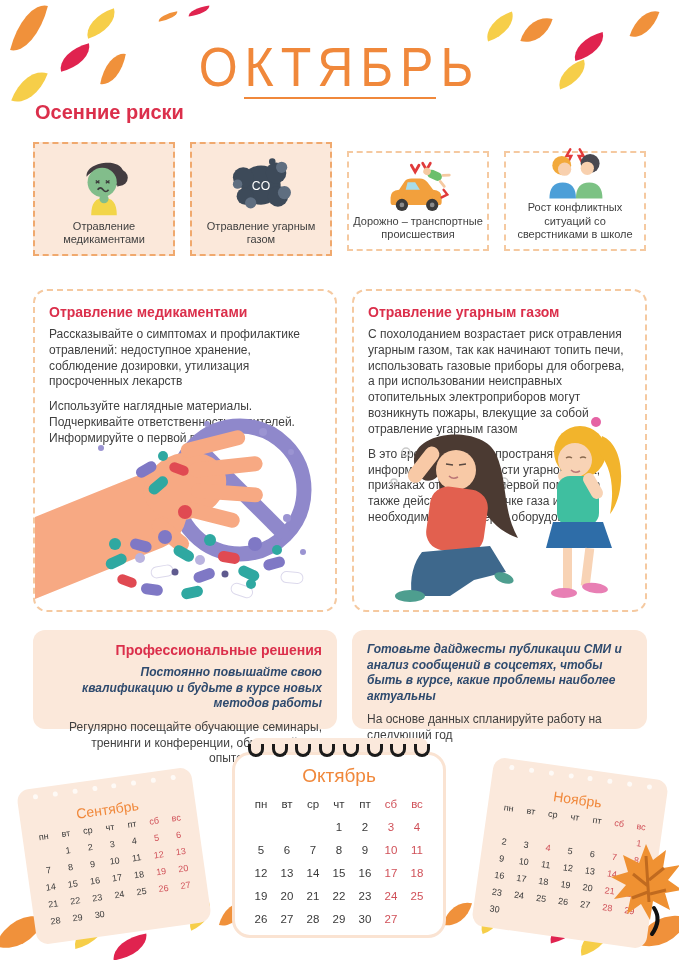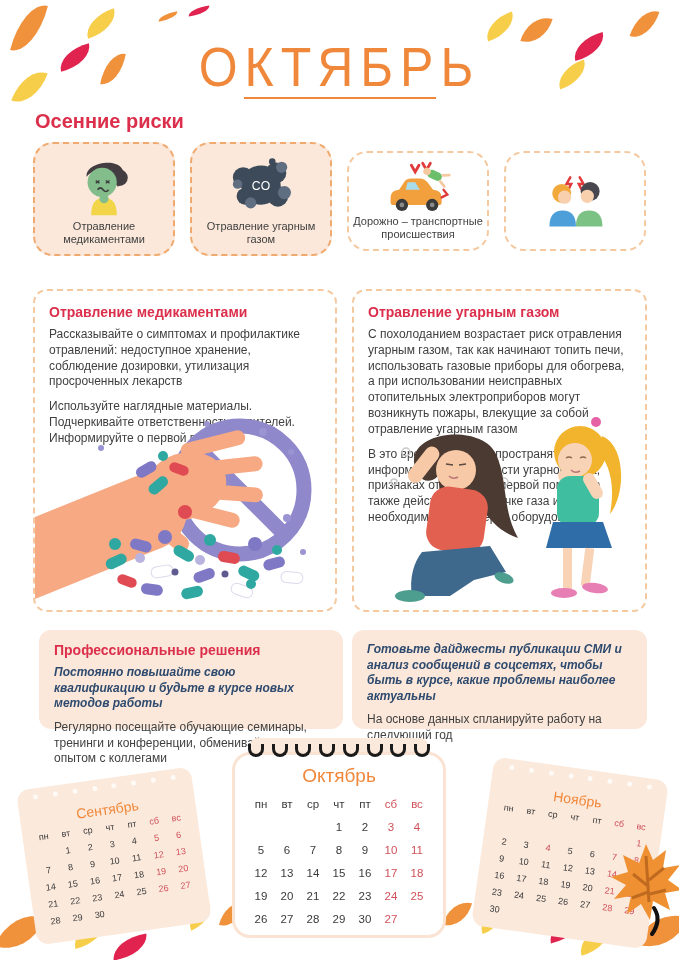--- a/index.html
+++ b/index.html
@@ -15,27 +15,27 @@
   .lf-y{background:var(--leaf-yellow,#F6CE49);}
   .lf-r{background:var(--leaf-crimson,#E0234F);}
   
   .main-title{
     position:absolute;top:34px;left:0;width:100%;text-align:center;
     font-size:50px;letter-spacing:7px;color:var(--accent-orange,#F0883B);
     font-weight:400;transform:scaleY(1.12);transform-origin:top;
   }
   .title-underline{position:absolute;top:97px;left:244px;width:192px;height:2px;background:var(--accent-orange,#F0883B);}
   .section-title{
-    position:absolute;top:110px;left:35px;font-size:20px;font-weight:bold;
+    position:absolute;top:101px;left:35px;font-size:20px;font-weight:bold;
     color:var(--heading-red,#DB2F4B);
   }
   
   .cards-row{position:absolute;top:142px;left:33px;width:613px;display:flex;gap:15px;align-items:flex-start;}
   .card{
-    width:142px;box-sizing:border-box;border-radius:20px;
+    width:142px;box-sizing:border-box;border-radius:0;
     border:2px dashed var(--dashed-border,#F0A96E);
     background:var(--peach-bg,#FBE8DA);
     height:114px;display:flex;flex-direction:column;align-items:center;justify-content:flex-end;
     padding:8px 4px;
   }
   .card.white{background:#ffffff;border-color:var(--dashed-border-light,#F6CEA4);height:100px;margin-top:9px;}
   .card .icon-wrap{flex:1;display:flex;align-items:center;justify-content:center;}
   .card .card-label{font-size:11px;line-height:1.2;text-align:center;color:var(--body-text,#3F3F3F);}
   
   .info-box{
@@ -47,21 +47,21 @@
   .info-box.right{left:352px;width:295px;}
   .info-title{font-size:14px;font-weight:bold;color:var(--heading-red,#DB2F4B);margin:0 0 7px 0;}
   .lead{font-size:12px;font-style:italic;font-weight:bold;color:var(--lead-navy,#2E4A6E);margin:0 0 8px 0;line-height:1.3;white-space:pre-line;}
   .para{font-size:12px;line-height:1.32;margin:0 0 9px 0;white-space:pre-line;color:var(--body-text,#3F3F3F);}
   .illustration{position:absolute;left:0;bottom:4px;width:100%;}
   
   .sol-box{
     position:absolute;top:630px;height:99px;box-sizing:border-box;border-radius:12px;
     background:var(--peach-bg,#FBE8DA);padding:12px 15px;
   }
-  .sol-box.left{left:39px;width:304px;}
+  .sol-box.left{left:33px;width:304px;text-align:right;}
   .sol-box.right{left:352px;width:295px;}
   
   .cal-grid{display:grid;grid-template-columns:repeat(7,1fr);}
   .cal-cell{text-align:center;color:#3a3a3a;}
   .cal-cell.red{color:var(--calendar-red,#D05058);}
   .cal-head{font-weight:400;}
   .cal-title{text-align:center;color:var(--accent-orange,#F0883B);}
 
   .cal-main{
     position:absolute;left:232px;top:752px;width:214px;height:186px;box-sizing:border-box;
@@ -182,20 +182,22 @@
         <path d="M32,4 l-4,7 h5 l-4,8" stroke="#E23A3A" stroke-width="2.6" fill="none" stroke-linecap="round"></path>
         <path d="M42,4 l4,7 h-5 l4,8" stroke="#E23A3A" stroke-width="2.6" fill="none" stroke-linecap="round"></path>
         <circle cx="23" cy="21" r="10" fill="#F2A93B"></circle>
         <circle cx="26" cy="25" r="7" fill="#F8D0AE"></circle>
         <path d="M10,56 q0,-17 14,-17 q14,0 14,17 Z" fill="#4C9FD8"></path>
         <circle cx="53" cy="19" r="10" fill="#494850"></circle>
         <circle cx="50" cy="24" r="7" fill="#F8D0AE"></circle>
         <path d="M38,56 q0,-17 14,-17 q14,0 14,17 Z" fill="#7CC284"></path>
       </svg>
     </div>
+    <div class="card-label">Рост конфликтных ситуаций
+со сверстниками в школе</div>
   </div>
 </div>
 
 <div class="info-box left">
   <p class="info-title">Отравление медикаментами</p>
   <div>
       <p class="para">Рассказывайте о симптомах и профилактике отравлений: недоступное хранение, соблюдение дозировки, утилизация просроченных лекарств</p>
       <p class="para">Используйте наглядные материалы.
 Подчеркивайте ответственность родителей. Информируйте о первой помощи</p>
     </div>

